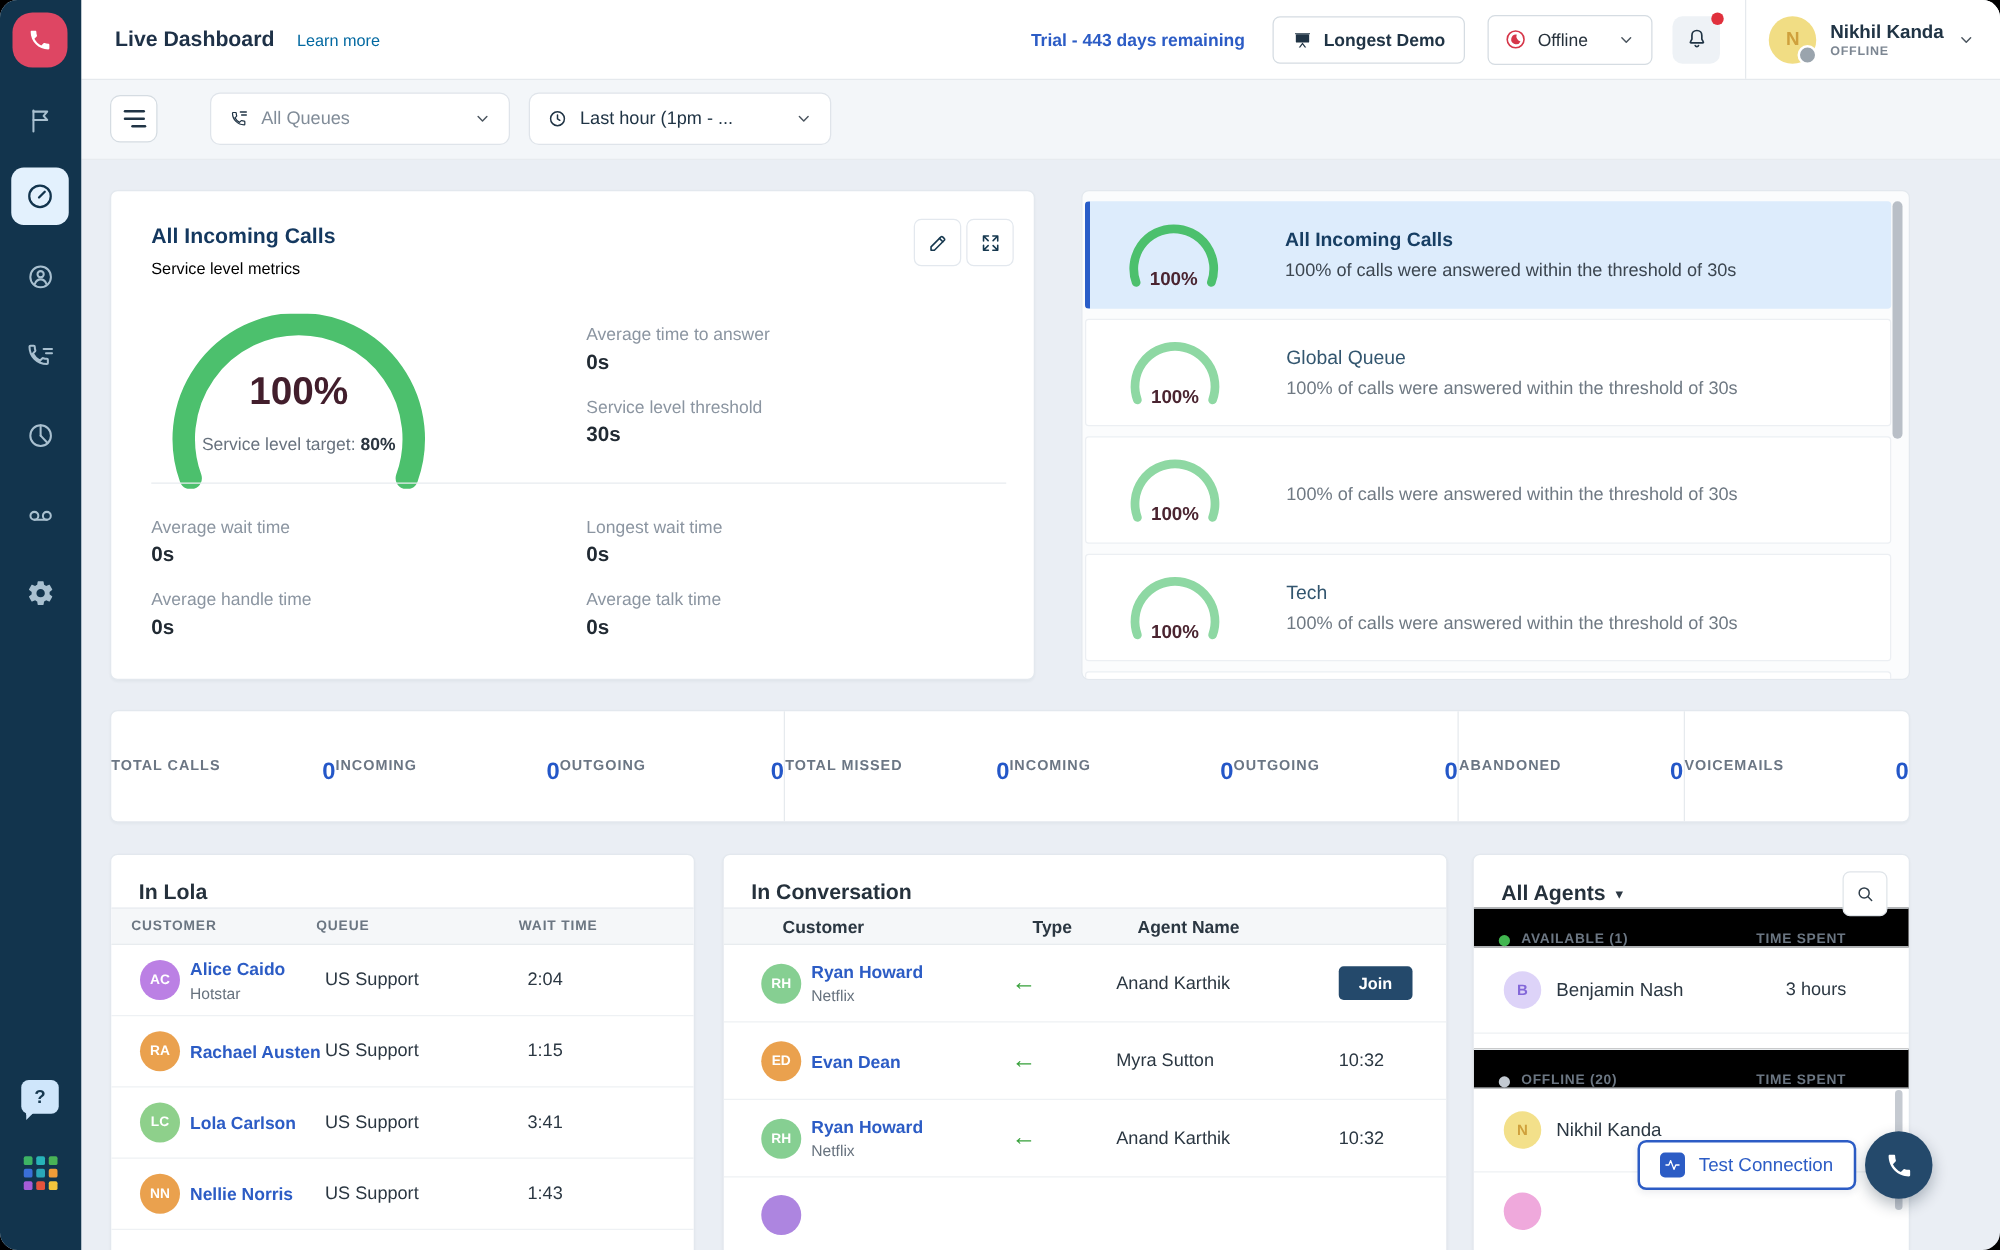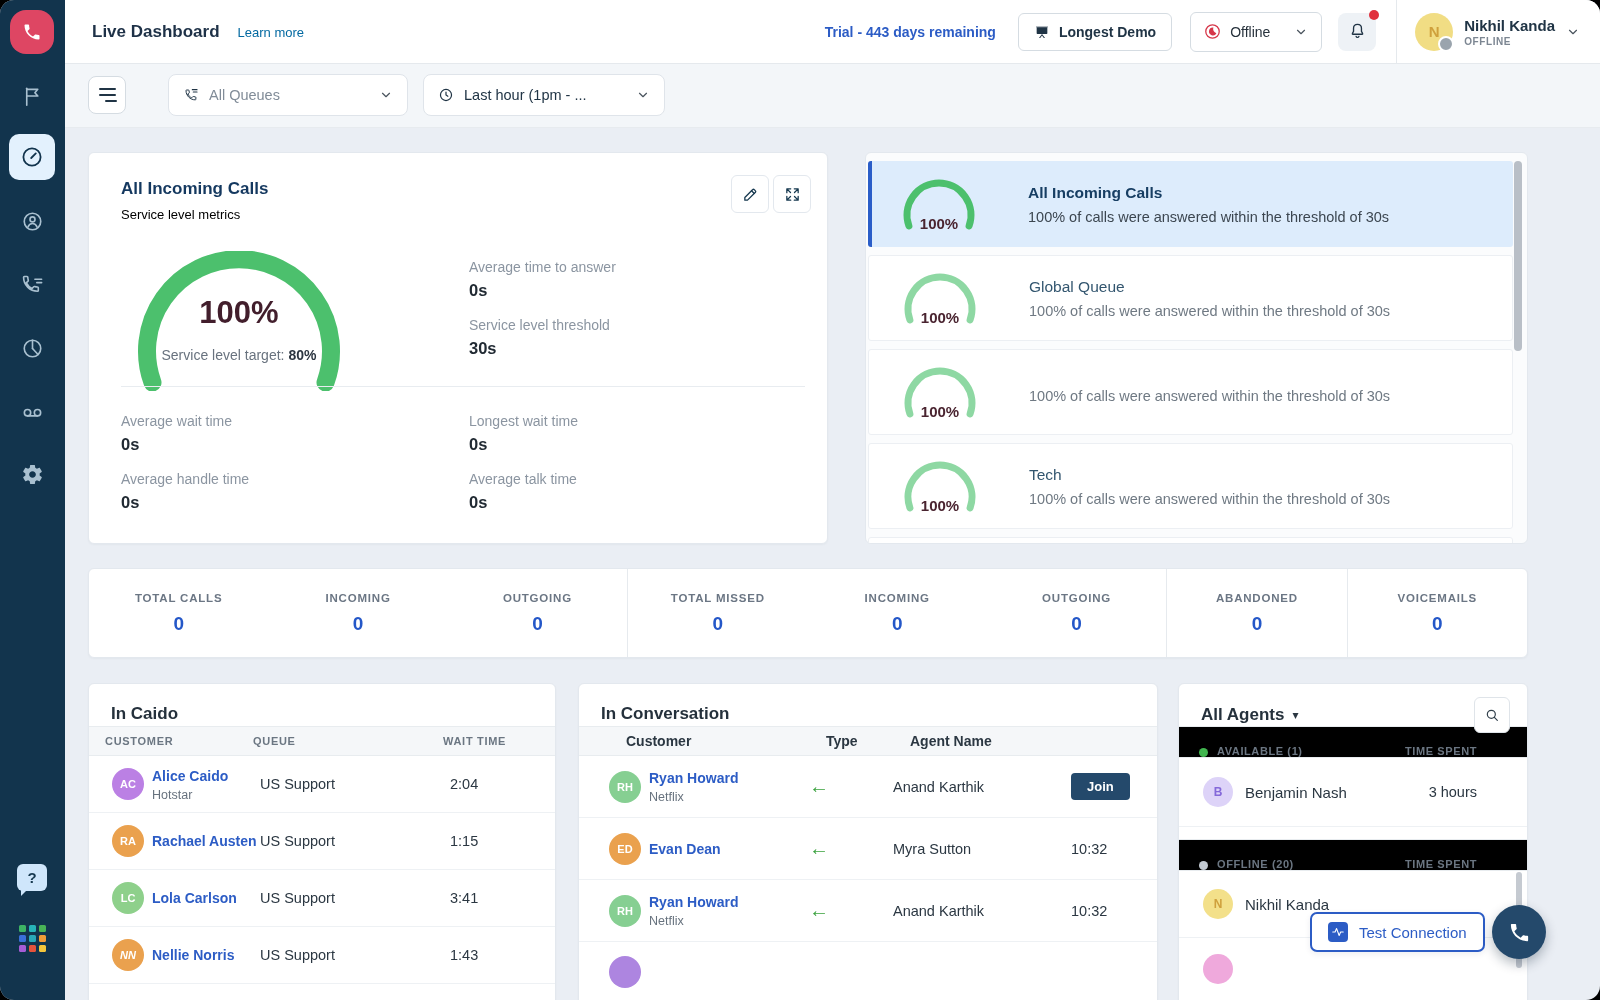--- a/index.html
+++ b/index.html
@@ -86,42 +86,42 @@
   .q-name{font-size:15.5px;font-weight:400;color:#33566f;}
   .q-card.active .q-name{color:#173e63;font-weight:700;}
   .q-desc{font-size:14.5px;color:#6f7983;margin-top:7px;}
   .q-card.active .q-desc{color:#3c4650;}
   .q-scroll{position:absolute;right:5px;top:8px;width:8px;height:190px;background:#b9bfc7;border-radius:4px;cursor:pointer;}
 
   
   .stats-bar{left:88px;top:568px;width:1440px;height:90px;display:flex;align-items:stretch;}
   .stat-group{display:flex;flex:1;}
   .stat-group.g3{flex:3;}
-  .stat{flex:1;display:flex;flex-direction:column;align-items:center;justify-content:center;}
+  .stat{flex:1;display:flex;flex-direction:row;align-items:center;justify-content:space-between;}
   .stat-label{font-size:11.5px;font-weight:600;color:#6b7684;letter-spacing:.8px;}
   .stat-value{font-size:19px;font-weight:600;color:#2457c8;margin-top:9px;}
   .stat-div{width:1px;background:#e6eaee;margin:0;}
 
   
   .panel{top:683px;height:332px;overflow:hidden;}
   .panel-title{font-size:17px;font-weight:600;color:#25313c;padding:20px 22px 0;height:42px;box-sizing:border-box;}
   .thead{height:30px;background:#f5f7f9;border-top:1px solid #e8ecef;border-bottom:1px solid #e8ecef;display:flex;align-items:center;}
   .thead.caps span{font-size:11px;font-weight:bold;color:#6b7682;letter-spacing:.7px;}
   .thead.mixed span{font-size:14px;font-weight:600;color:#2b3742;}
   .av{border-radius:50%;display:flex;align-items:center;justify-content:center;font-weight:bold;color:#fff;flex:none;}
   .link{color:#2c5cc5;font-weight:600;font-size:14px;cursor:pointer;}
   .sub{color:#67727e;font-size:12.5px;margin-top:3px;}
   .cell-text{color:#2b3742;font-size:14.5px;}
 
   
   .in-queue{left:88px;width:468px;}
   .iq-cols{padding-left:16px;padding-right:10px;display:flex;align-items:center;width:100%;box-sizing:border-box;}
   .iq-c1{flex:0 0 148px;display:flex;align-items:center;gap:8px;}
   .iq-c2{flex:0 0 162px;}
-  .iq-c3{flex:1;margin-left:28px;}
+  .iq-c3{flex:1;}
   .iq-row{height:57px;border-bottom:1px solid #eef1f4;display:flex;align-items:center;padding-left:23px;}
   .iq-row .av{width:32px;height:32px;font-size:11px;}
 
   
   .in-conv{left:578px;width:580px;}
   .ic-cols{padding-left:30px;padding-right:24px;display:flex;align-items:center;width:100%;box-sizing:border-box;}
   .ic-c1{flex:0 0 200px;display:flex;align-items:center;gap:8px;}
   .ic-c2{flex:0 0 66px;}
   .ic-c3{flex:0 0 196px;padding-left:18px;box-sizing:border-box;}
   .ic-c4{flex:1;}
@@ -444,21 +444,21 @@
     <div class="stat-div"></div>
     <div class="stat-group">
       <div class="stat">
           <div class="stat-label">VOICEMAILS</div>
           <div class="stat-value">0</div>
         </div>
     </div>
   </section>
 
   <section class="card panel in-queue">
-    <div class="panel-title">In Caido</div>
+    <div class="panel-title">In Lola</div>
     <div class="thead caps iq-cols">
       <span class="iq-c1">CUSTOMER</span>
       <span class="iq-c2">QUEUE</span>
       <span class="iq-c3">WAIT TIME</span>
     </div>
     <div class="iq-row iq-cols">
       <div class="iq-c1">
         <span class="av" style="background-color: rgb(187, 128, 228);">AC</span>
         <span><span class="link">Alice Caido</span><div class="sub">Hotstar</div></span>
       </div>
@@ -476,21 +476,21 @@
     <div class="iq-row iq-cols">
       <div class="iq-c1">
         <span class="av" style="background-color: rgb(142, 208, 139);">LC</span>
         <span class="link">Lola Carlson</span>
       </div>
       <span class="iq-c2 cell-text">US Support</span>
       <span class="iq-c3 cell-text">3:41</span>
     </div>
     <div class="iq-row iq-cols">
       <div class="iq-c1">
-        <span class="av" style="background-color: rgb(234, 161, 78); font-style: italic;">NN</span>
+        <span class="av" style="background-color: rgb(234, 161, 78);">NN</span>
         <span class="link">Nellie Norris</span>
       </div>
       <span class="iq-c2 cell-text">US Support</span>
       <span class="iq-c3 cell-text">1:43</span>
     </div>
   </section>
 
   <section class="card panel in-conv">
     <div class="panel-title">In Conversation</div>
     <div class="thead mixed ic-cols">

